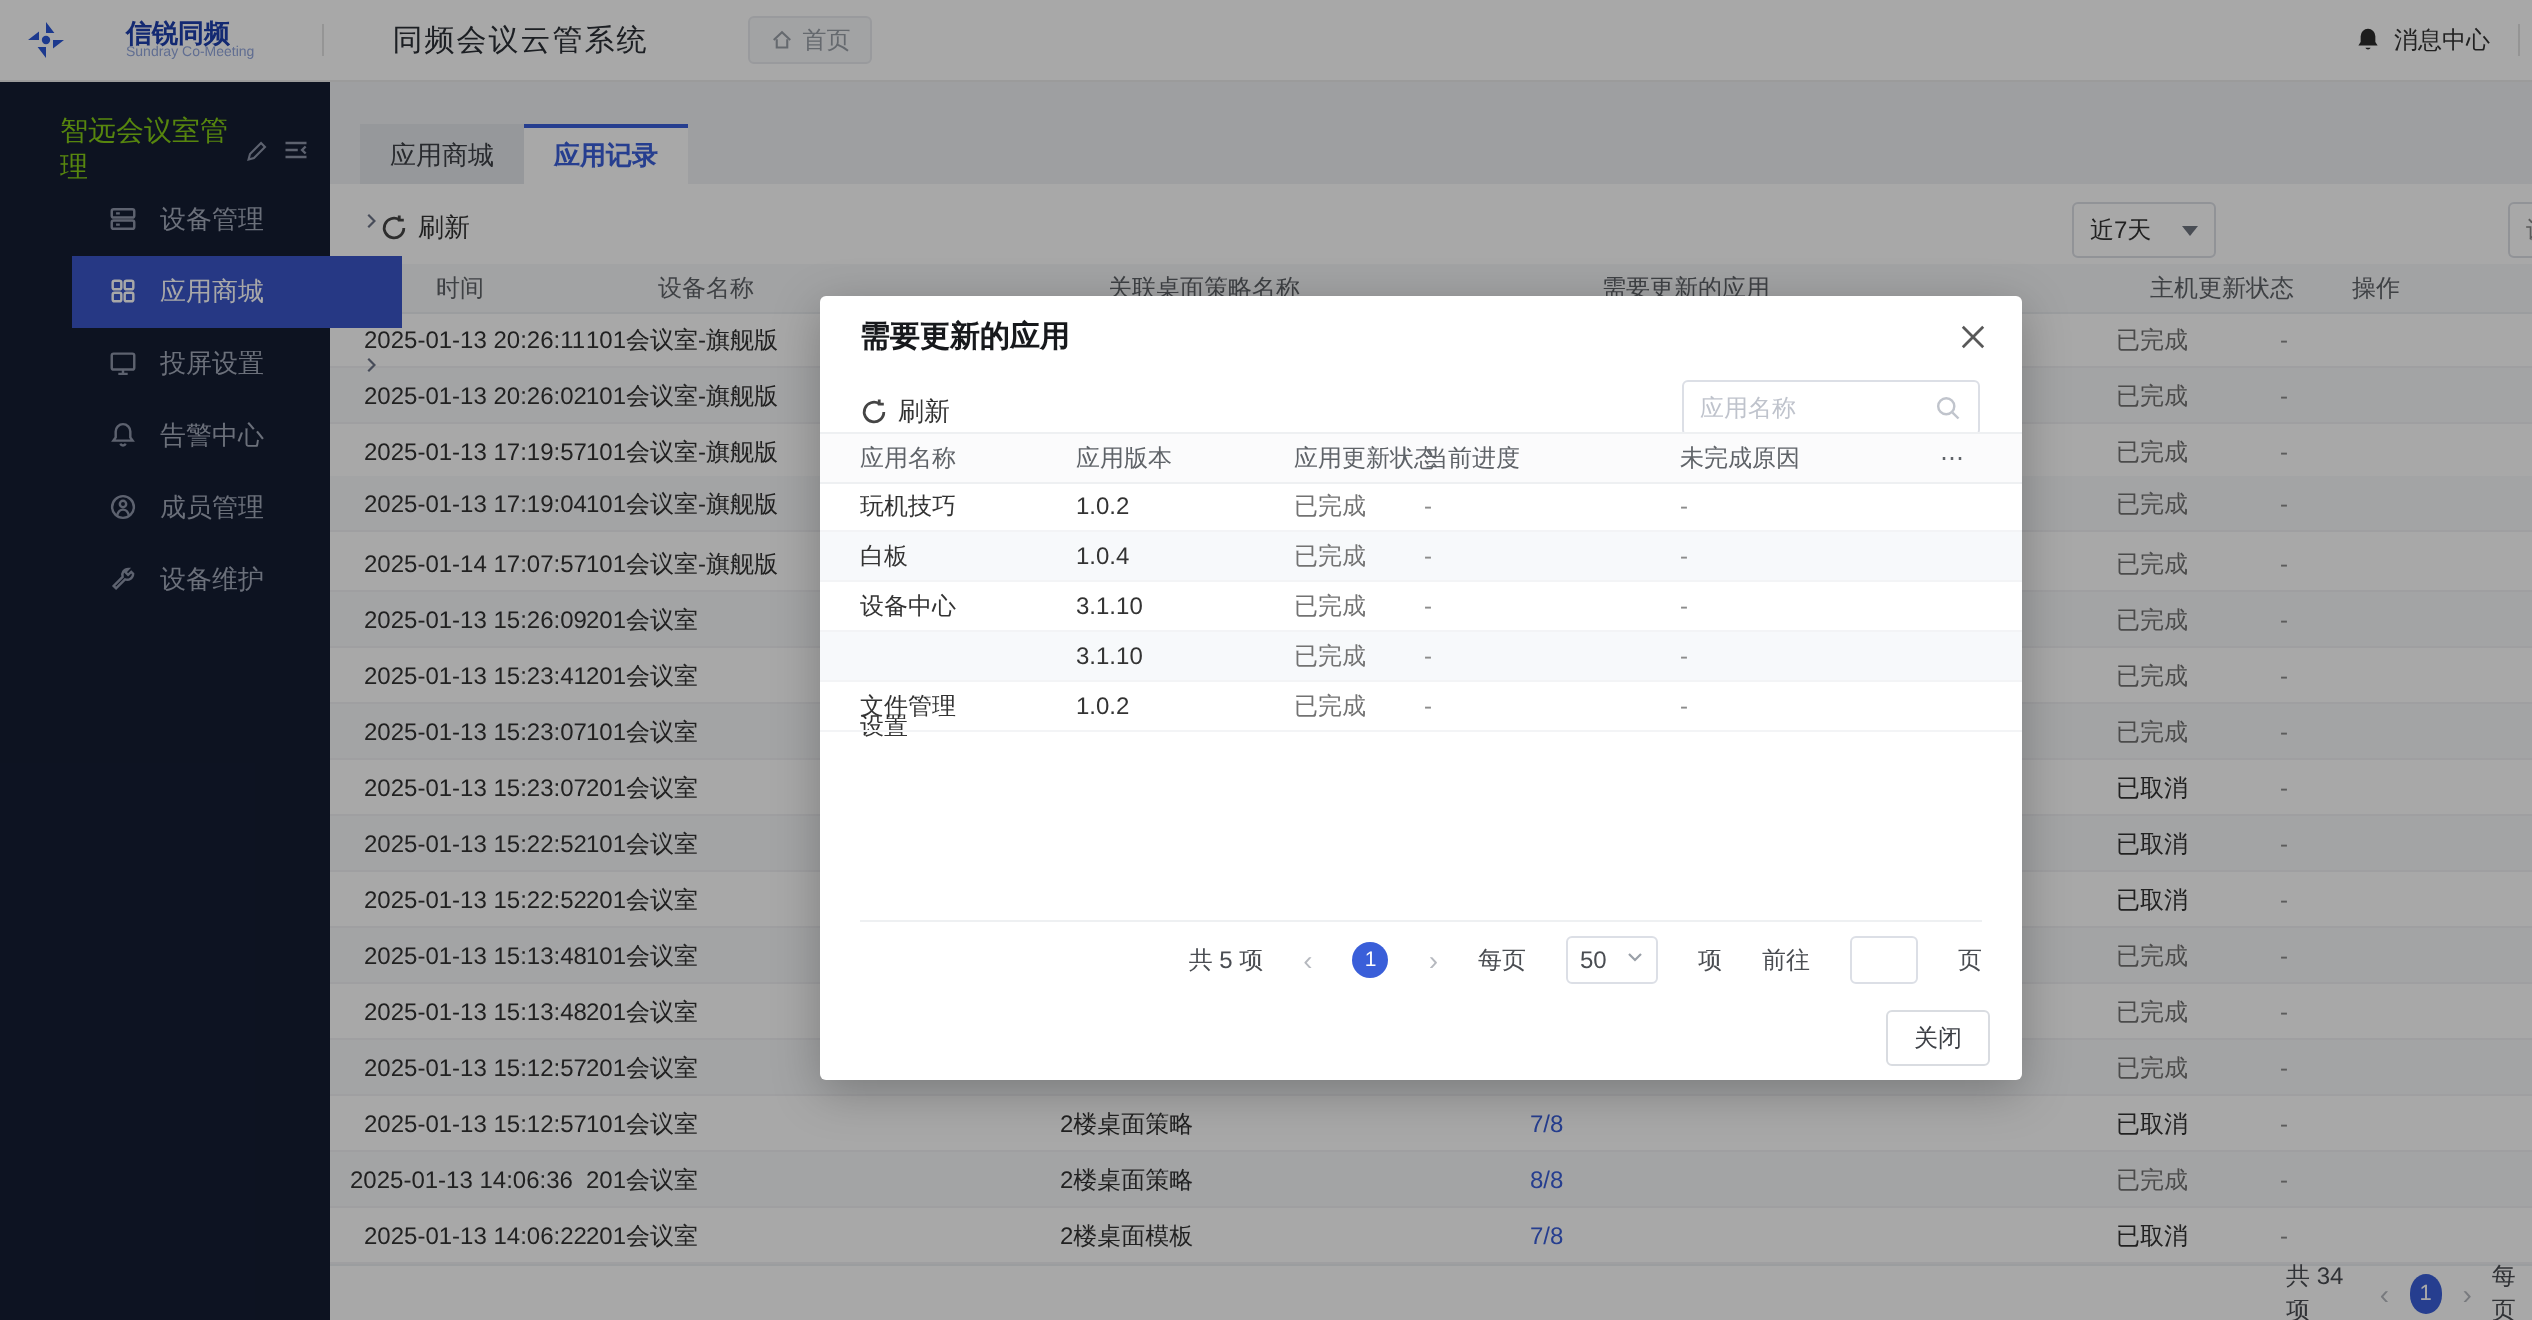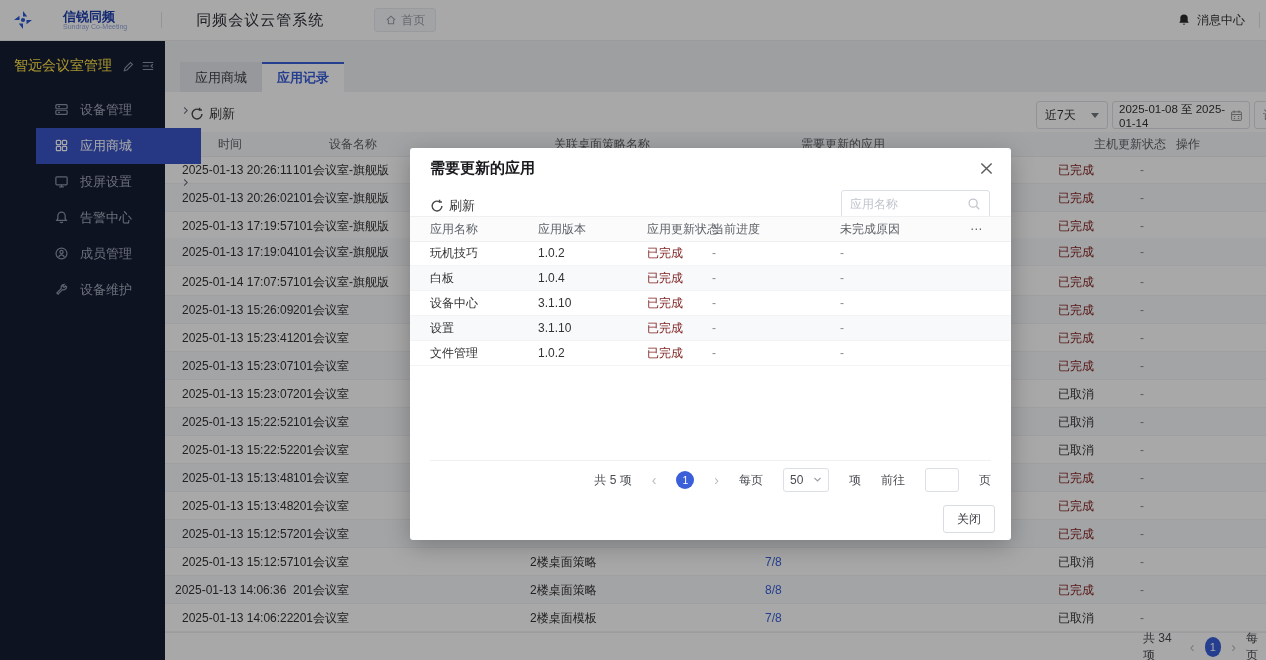--- a/index.html
+++ b/index.html
@@ -14,21 +14,21 @@
   .logo-title{font-weight:bold;font-size:13px;color:#1d3fae;}
   .logo-sub{font-size:7px;color:#93a7dd;}
   .tb-div{width:1px;height:16px;background:#e3e3e3;margin:0 10px;}
   .product{font-size:15px;color:#2b2f36;letter-spacing:1px;}
   .home-chip{margin-left:26px;height:22px;padding:0 10px;border-radius:3px;background:#f6f7f9;border:1px solid #e8eaee;display:flex;align-items:center;gap:4px;color:#9aa0a8;cursor:pointer;}
   .tb-right{position:absolute;right:6px;top:0;height:40px;display:flex;align-items:center;gap:6px;color:#333;}
   .tb-right .vdiv{width:1px;height:16px;background:#e3e3e3;margin-left:8px;}
 
   
   .sidebar{position:absolute;top:40px;left:0;width:165px;height:620px;background:#141d33;z-index:4;}
-  .side-title{display:flex;align-items:center;padding:17px 10px 12px 14px;color:#fde047;font-size:14px;}
+  .side-title{display:flex;align-items:center;padding:17px 10px 12px 30px;color:#84cc16;font-size:14px;}
   .side-title .t{flex:1;}
   .side-title .ic{color:#8d95a9;display:flex;margin-left:6px;cursor:pointer;}
   .side-menu{position:absolute;top:52px;left:0;width:100%;padding-left:36px;}
   .side-item{position:relative;height:36px;display:flex;align-items:center;padding-left:18px;color:#a3aaba;font-size:13px;cursor:pointer;}
   .side-item .mi{width:16px;height:16px;margin-right:10px;color:#8d95a9;display:flex;}
   .side-item.active{background:#3a55c8;color:#fff;}
   .side-item.active .mi{color:#fff;}
   .side-item .chev{position:absolute;right:10px;color:#6d7488;display:flex;}
 
   
@@ -42,21 +42,21 @@
   .range-select{position:absolute;left:871px;top:9px;width:72px;height:28px;border:1px solid #dcdfe6;border-radius:3px;background:#fff;display:flex;align-items:center;justify-content:space-between;padding:0 8px;box-sizing:border-box;cursor:pointer;}
   .caret{width:0;height:0;border-left:4px solid transparent;border-right:4px solid transparent;border-top:5px solid #707580;}
   .date-box{position:absolute;left:947px;top:9px;width:138px;height:28px;border:1px solid #dcdfe6;border-radius:3px;background:#fff;display:flex;align-items:center;justify-content:space-between;padding:0 6px;box-sizing:border-box;font-size:11.5px;cursor:pointer;}
   .date-box .cic{display:flex;color:#8c8c8c;}
   .partial-box{position:absolute;left:1089px;top:9px;width:90px;height:28px;border:1px solid #dcdfe6;border-radius:3px;background:#fff;display:flex;align-items:center;padding:0 8px;box-sizing:border-box;color:#8c8c8c;}
   .thead{position:absolute;left:0;top:40px;width:100%;height:24px;background:#f6f7f9;border-bottom:1px solid #eceef1;color:#5f6368;}
   .thead .cell{line-height:24px;margin-left:36px;}
   .tbody{position:absolute;left:0;top:64px;width:100%;}
   .trow{position:absolute;left:0;right:0;height:28px;line-height:28px;border-bottom:1px solid #f1f2f4;box-sizing:border-box;}
   .trow.odd{background:#f8f9fb;}
-  .ok{color:#7f1d1d;}
+  .ok{color:#737373;}
   .link{color:#3a5fd9;cursor:pointer;}
   .dim{color:#8c8c8c;}
   .main-footer{position:absolute;left:0;top:540px;width:100%;height:28px;border-top:1px solid #eceef1;background:#fff;}
   .pager{display:flex;align-items:center;gap:10px;font-size:12px;color:#4a4d52;}
   .mf-pager{position:absolute;left:978px;top:0;height:28px;}
   .pg-arrow{color:#b6b9bf;font-size:14px;cursor:pointer;}
   .pg-circle{width:20px;height:20px;border-radius:50%;background:#3a5fd9;color:#fff;display:flex;align-items:center;justify-content:center;font-size:11px;cursor:pointer;}
 
   
   .overlay{position:absolute;inset:0;background:rgba(0,0,0,.34);z-index:40;}
@@ -217,38 +217,29 @@
               <path d="M13.6 8A5.6 5.6 0 1 1 11 3.3"></path>
               <path d="M11 .9v2.6h2.6" fill="none"></path>
             </svg>
         </span>
         <span>刷新</span>
       </div>
       <div class="range-select">
         <span>近7天</span>
         <span class="caret"></span>
       </div>
-      <div class="date-box">
-        <span>2025-01-08 至 2025-01-14</span>
-        <span class="cic">
-          <svg width="13" height="13" viewBox="0 0 16 16" fill="none" stroke="currentColor" stroke-width="1.2">
-              <rect x="2" y="3.5" width="12" height="10.5" rx="1"></rect>
-              <path d="M2 6.8h12M5 1.8v3M11 1.8v3M4.5 9.3h2M4.5 11.8h2M9.5 9.3h2M9.5 11.8h2"></path>
-            </svg>
-        </span>
-      </div>
       <div class="partial-box">
         <span>设</span>
       </div>
       <div class="thead" id="main-thead">
           <span class="cell" style="left: 17px;">时间</span>
           <span class="cell" style="left: 128px;">设备名称</span>
           <span class="cell" style="left: 353px;">关联桌面策略名称</span>
           <span class="cell" style="left: 600px;">需要更新的应用</span>
-          <span class="cell" style="left: 893px;">主机更新状态</span>
+          <span class="cell" style="left: 874px;">主机更新状态</span>
           <span class="cell" style="left: 975px;">操作</span>
         </div>
       <div class="tbody" id="main-tbody">
           <div class="trow" style="top: 0px;">
             <span class="cell" style="left: 17px;">2025-01-13 20:26:11</span>
             <span class="cell" style="left: 128px;">101会议室-旗舰版</span>
             <span class="cell" style="left: 365px;"></span>
             <span class="cell" style="left: 600px;"></span>
             <span class="cell ok" style="left: 893px;">已完成</span>
             <span class="cell dim" style="left: 975px;">-</span>
@@ -445,21 +436,21 @@
           <span class="cell dim" style="left: 430px;">-</span>
         </div>
         <div class="m-row" style="top: 50px;">
           <span class="cell" style="left: 20px;">设备中心</span>
           <span class="cell" style="left: 128px;">3.1.10</span>
           <span class="cell ok" style="left: 237px;">已完成</span>
           <span class="cell dim" style="left: 302px;">-</span>
           <span class="cell dim" style="left: 430px;">-</span>
         </div>
         <div class="m-row odd" style="top: 75px;">
-          <span class="cell" style="left: 20px;">设置</span>
+          <span class="cell" style="left: 20px; margin-top: 35px;">设置</span>
           <span class="cell" style="left: 128px;">3.1.10</span>
           <span class="cell ok" style="left: 237px;">已完成</span>
           <span class="cell dim" style="left: 302px;">-</span>
           <span class="cell dim" style="left: 430px;">-</span>
         </div>
         <div class="m-row" style="top: 100px;">
           <span class="cell" style="left: 20px;">文件管理</span>
           <span class="cell" style="left: 128px;">1.0.2</span>
           <span class="cell ok" style="left: 237px;">已完成</span>
           <span class="cell dim" style="left: 302px;">-</span>

